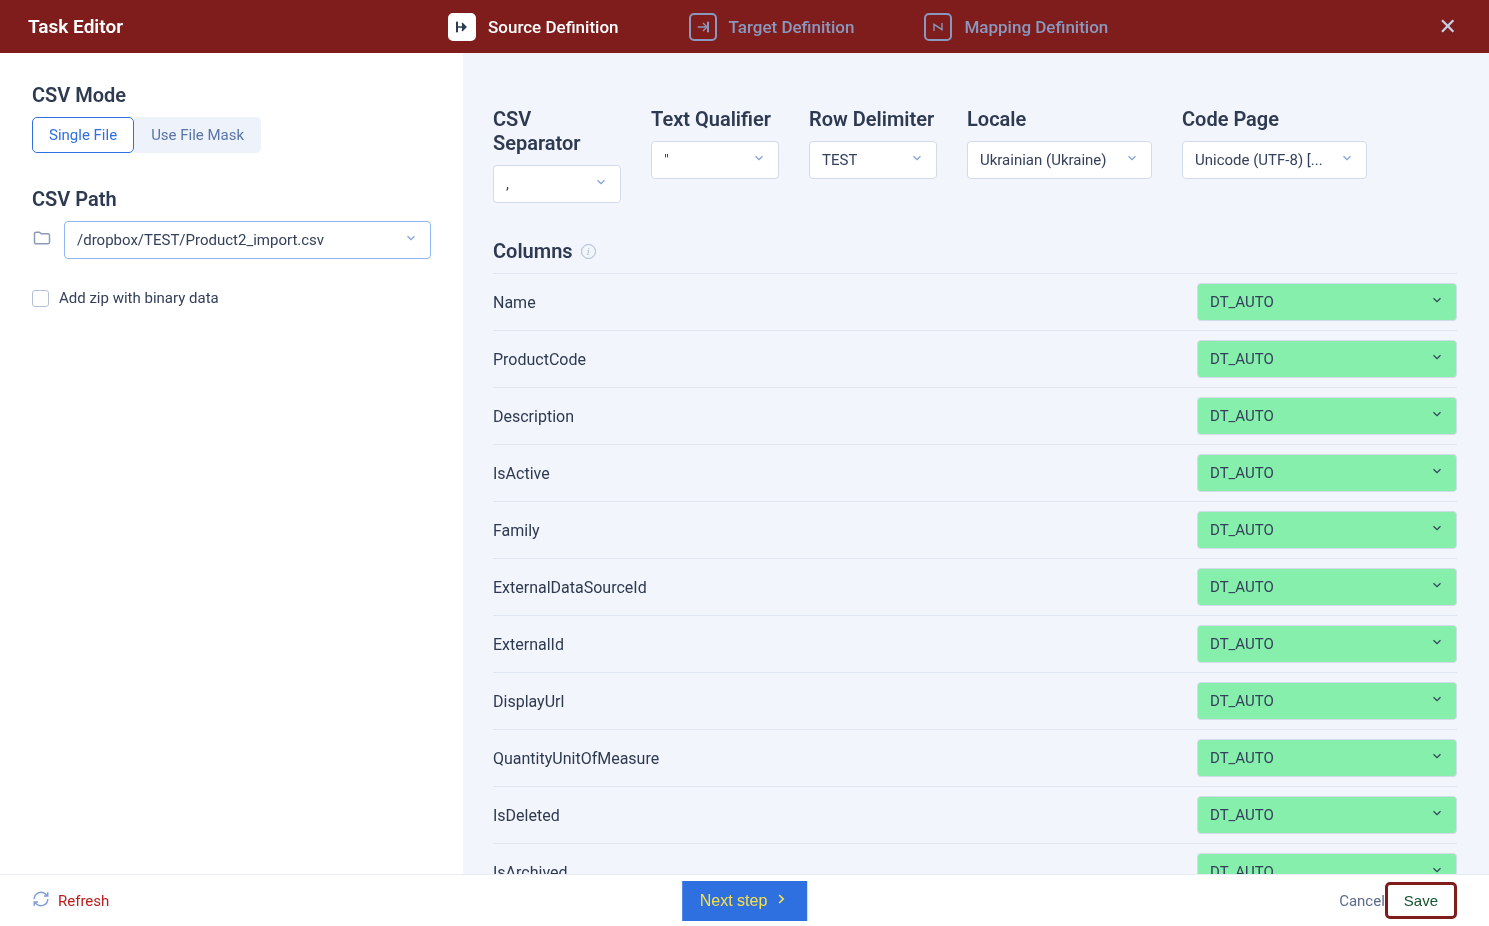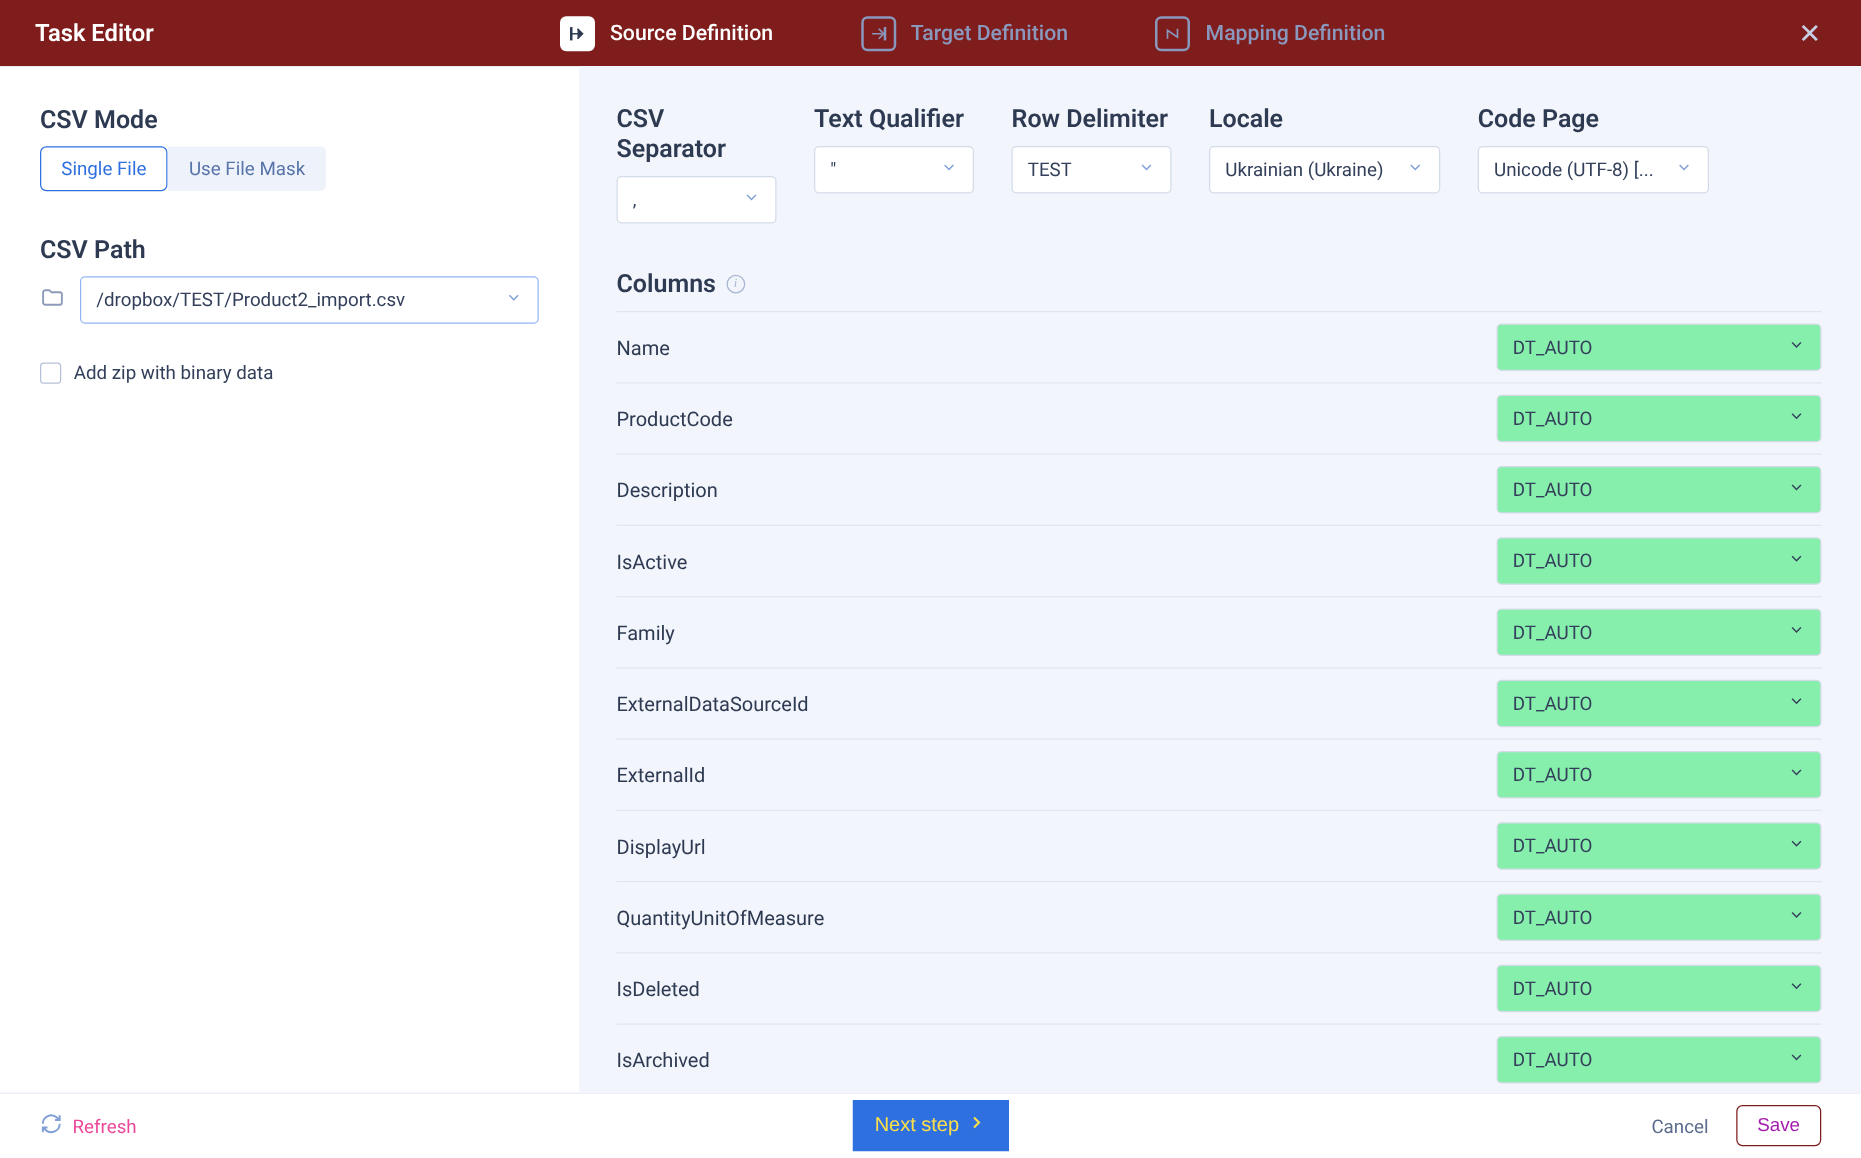--- a/index.html
+++ b/index.html
@@ -147,21 +147,21 @@
     .checkbox-box {
       width: 17px; height: 17px;
       border: 1.5px solid #b6c1d8;
       border-radius: 3px;
     }
     .top-selects {
       display: flex;
       gap: 30px;
       margin-bottom: 36px;
     }
-    .top-col { display: flex; flex-direction: column; min-width: 0; }
+    .top-col { display: flex; flex-direction: column; min-width: 0; margin-top: 24px; }
     .top-col .block-label { margin-bottom: 10px; }
     .columns-header {
       display: flex;
       align-items: center;
       gap: 8px;
       margin-bottom: 10px;
     }
     .info-icon {
       width: 15px; height: 15px;
       border: 1.5px solid #a9b6d1;
@@ -205,21 +205,21 @@
       display: flex;
       align-items: center;
       padding: 0 32px;
       flex-shrink: 0;
       position: relative;
     }
     .refresh-link {
       display: flex;
       align-items: center;
       gap: 8px;
-      color: #ec4899;
+      color: #b91c1c;
       font-size: 15px;
       cursor: pointer;
     }
     .footer-center {
       position: absolute;
       left: 50%;
       transform: translateX(-50%);
     }
     .next-btn {
       background: #2f70e0;
@@ -230,27 +230,26 @@
       font-size: 16px;
       display: flex;
       align-items: center;
       gap: 6px;
       cursor: pointer;
     }
     .footer-right {
       margin-left: auto;
       display: flex;
       align-items: center;
-      gap: 22px;
     }
     .cancel-link { color: #5a6b8c; font-size: 15px; cursor: pointer; }
     .save-btn {
       background: #fff;
-      color: #a21caf;
-      border: 1px solid #7f1d1d;
+      color: #14532d;
+      border: 3px solid #7f1d1d;
       border-radius: 5px;
       padding: 7px 16px;
       font-size: 15px;
       cursor: pointer;
     }
   </style>
 </head>
 <body>
 
 <div class="header">

